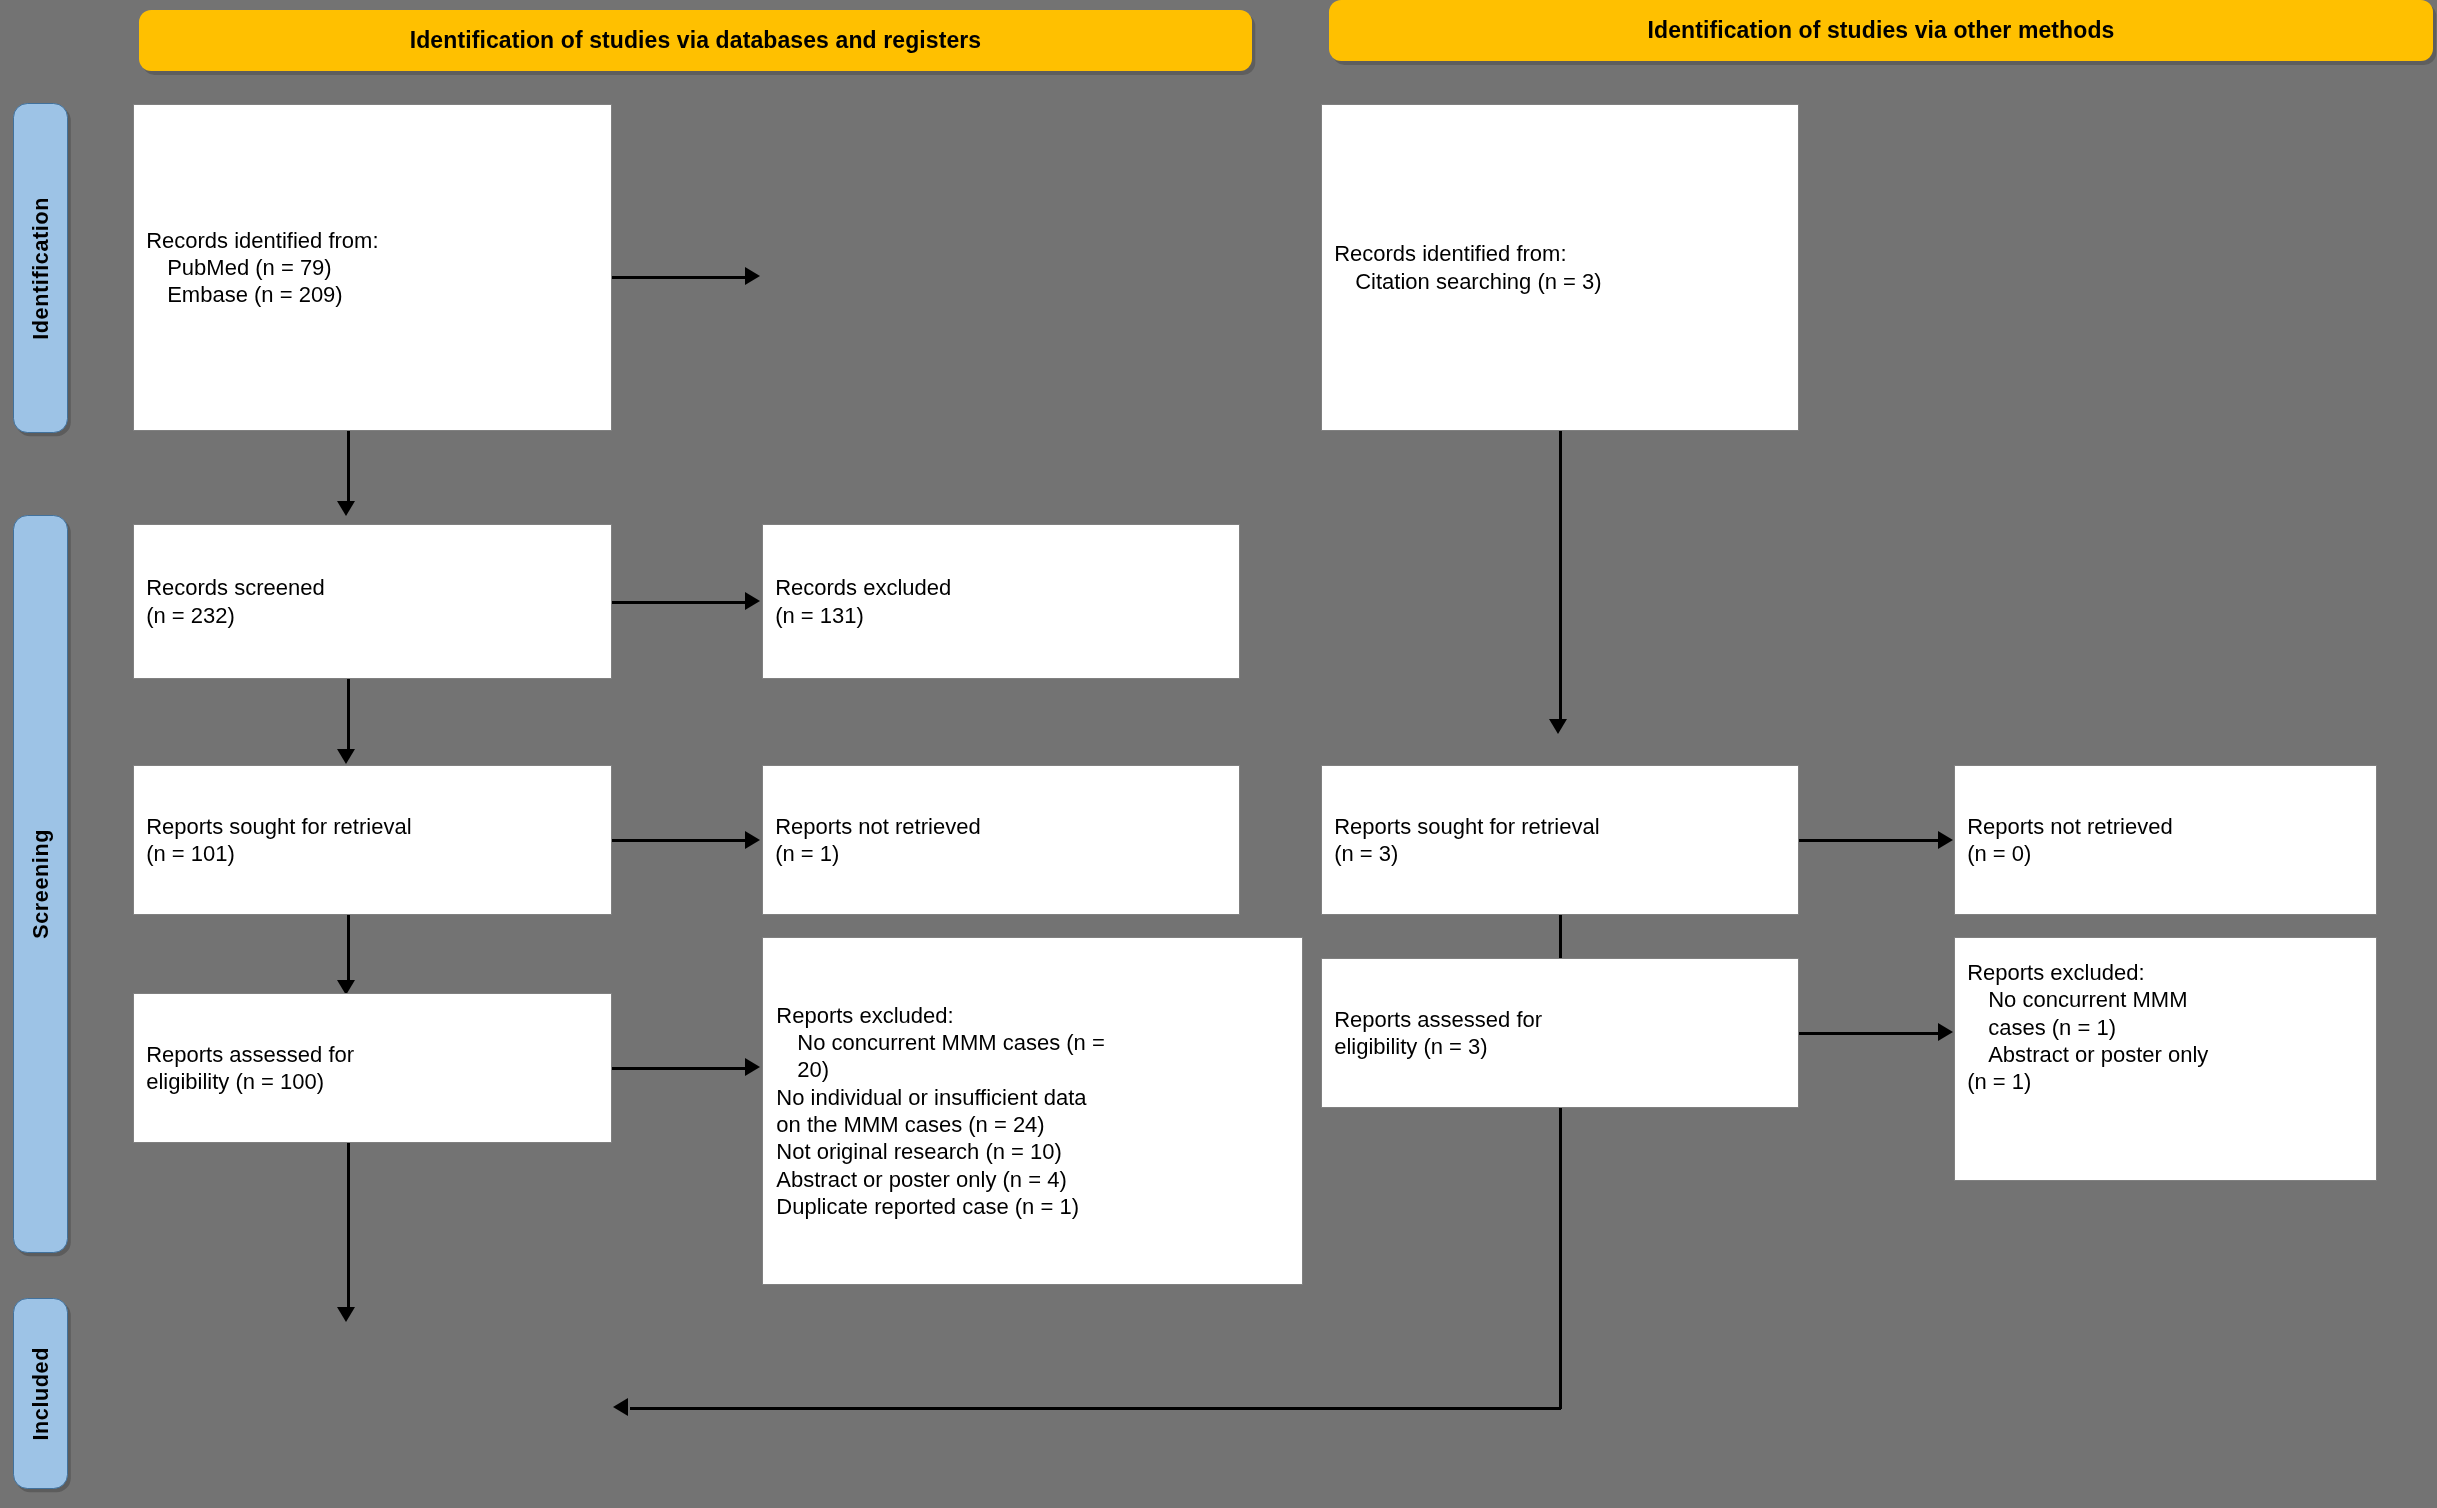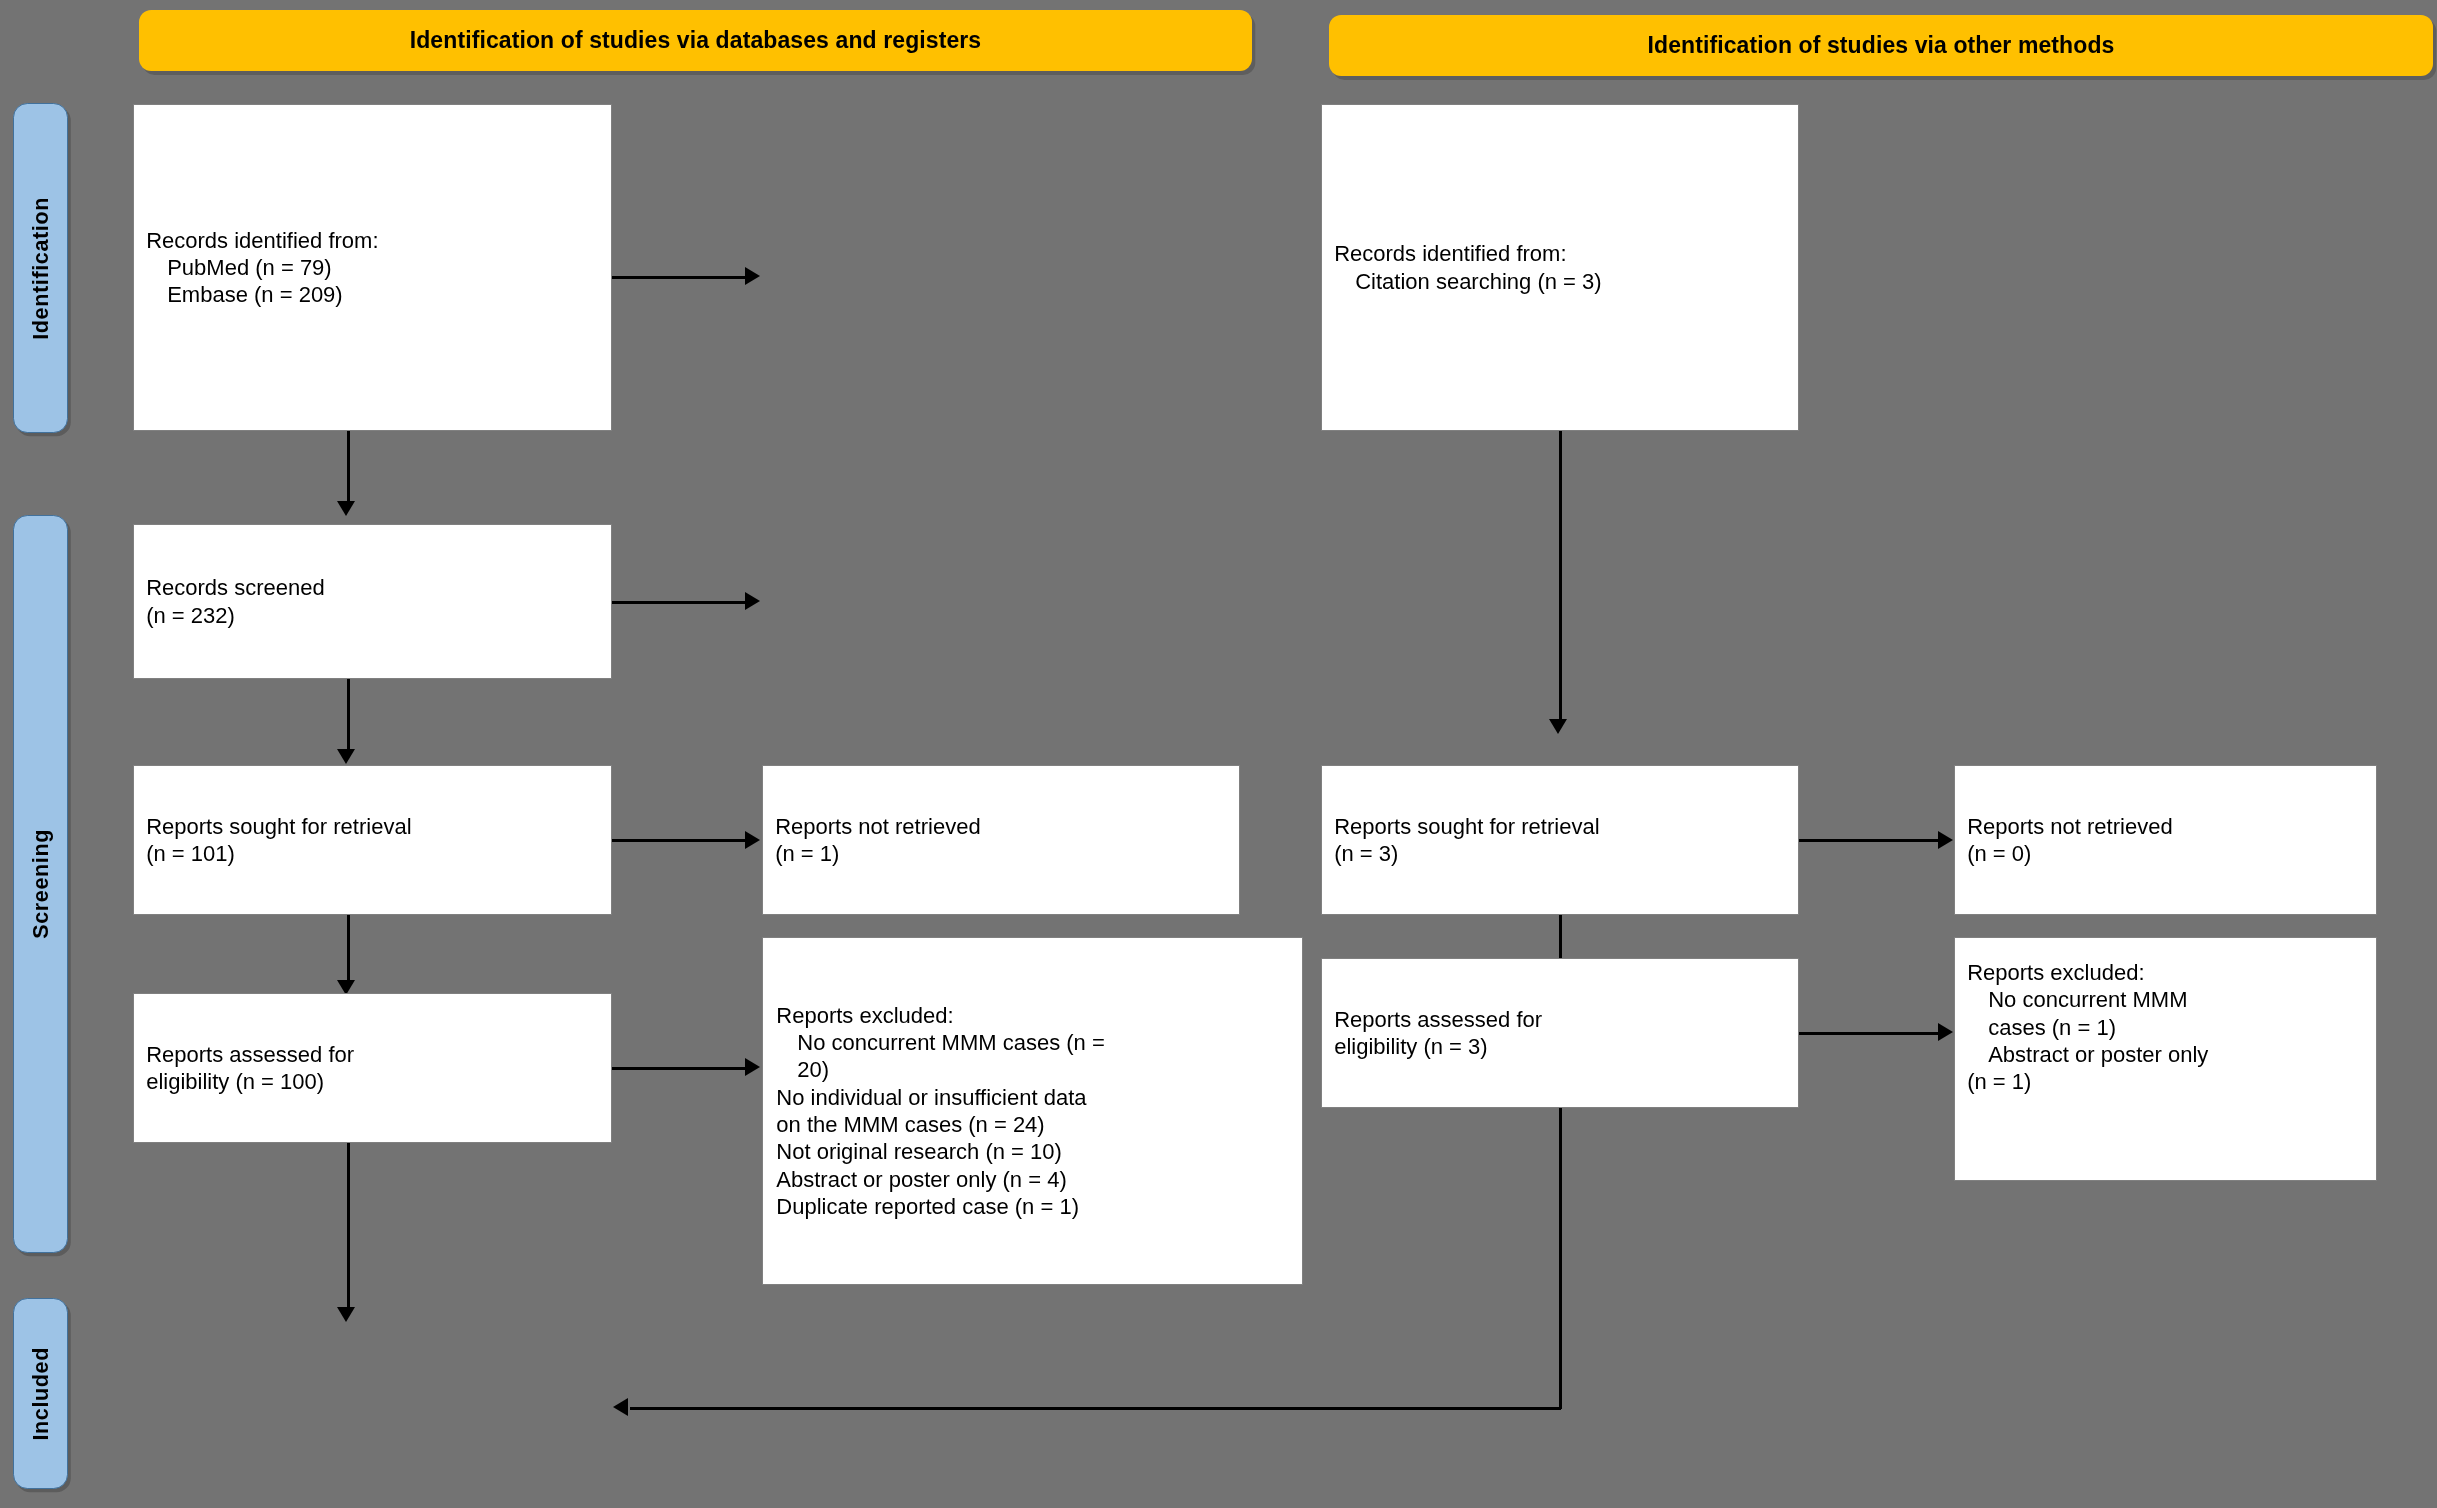--- a/index.html
+++ b/index.html
@@ -120,21 +120,21 @@
 </style>
 </head>
 <body>
 
 <div id="stage">
 
   <div class="hdr" style="left:139px; top:10px; width:1113px; height:61px;">
     <div class="hdr-label">Identification of studies via databases and registers</div>
   </div>
 
-  <div class="hdr" style="left:1329px; top:15px; width:1104px; height:61px;">
+  <div class="hdr" style="left:1329px; top:0; width:1104px; height:61px;">
     <div class="hdr-label">Identification of studies via other methods</div>
   </div>
 
   <div class="stagebar" style="left:13.3px; top:103px; width:55px; height:330px;">
     <div class="stagebar-label">Identification</div>
   </div>
 
   <div class="stagebar" style="left:13.3px; top:515px; width:55px; height:738px;">
     <div class="stagebar-label">Screening</div>
   </div>
@@ -168,20 +168,26 @@
   <div class="vline" style="left:1559px; top:431px; height:291px;"></div>
   <div class="arrow-down" style="left:1549px; top:719px;"></div>
 
   <div class="fbox" style="left:133px; top:524px; width:479px; height:155px;">
     <div class="fbox-inner">
       <div class="fline">Records screened</div>
       <div class="fline">(n = 232)</div>
     </div>
   </div>
 
+  <div class="fbox" style="left:762px; top:524px; width:478px; height:155px;">
+    <div class="fbox-inner">
+      <div class="fline">Records excluded</div>
+      <div class="fline">(n = 131)</div>
+    </div>
+  </div>
 
   <div class="hline" style="left:612px; top:601px; width:135px;"></div>
   <div class="arrow-right" style="left:745px; top:592px;"></div>
 
   <div class="vline" style="left:347px; top:679px; height:72px;"></div>
   <div class="arrow-down" style="left:337px; top:749px;"></div>
 
   <div class="fbox" style="left:133px; top:765px; width:479px; height:150px;">
     <div class="fbox-inner">
       <div class="fline">Reports sought for retrieval</div>

